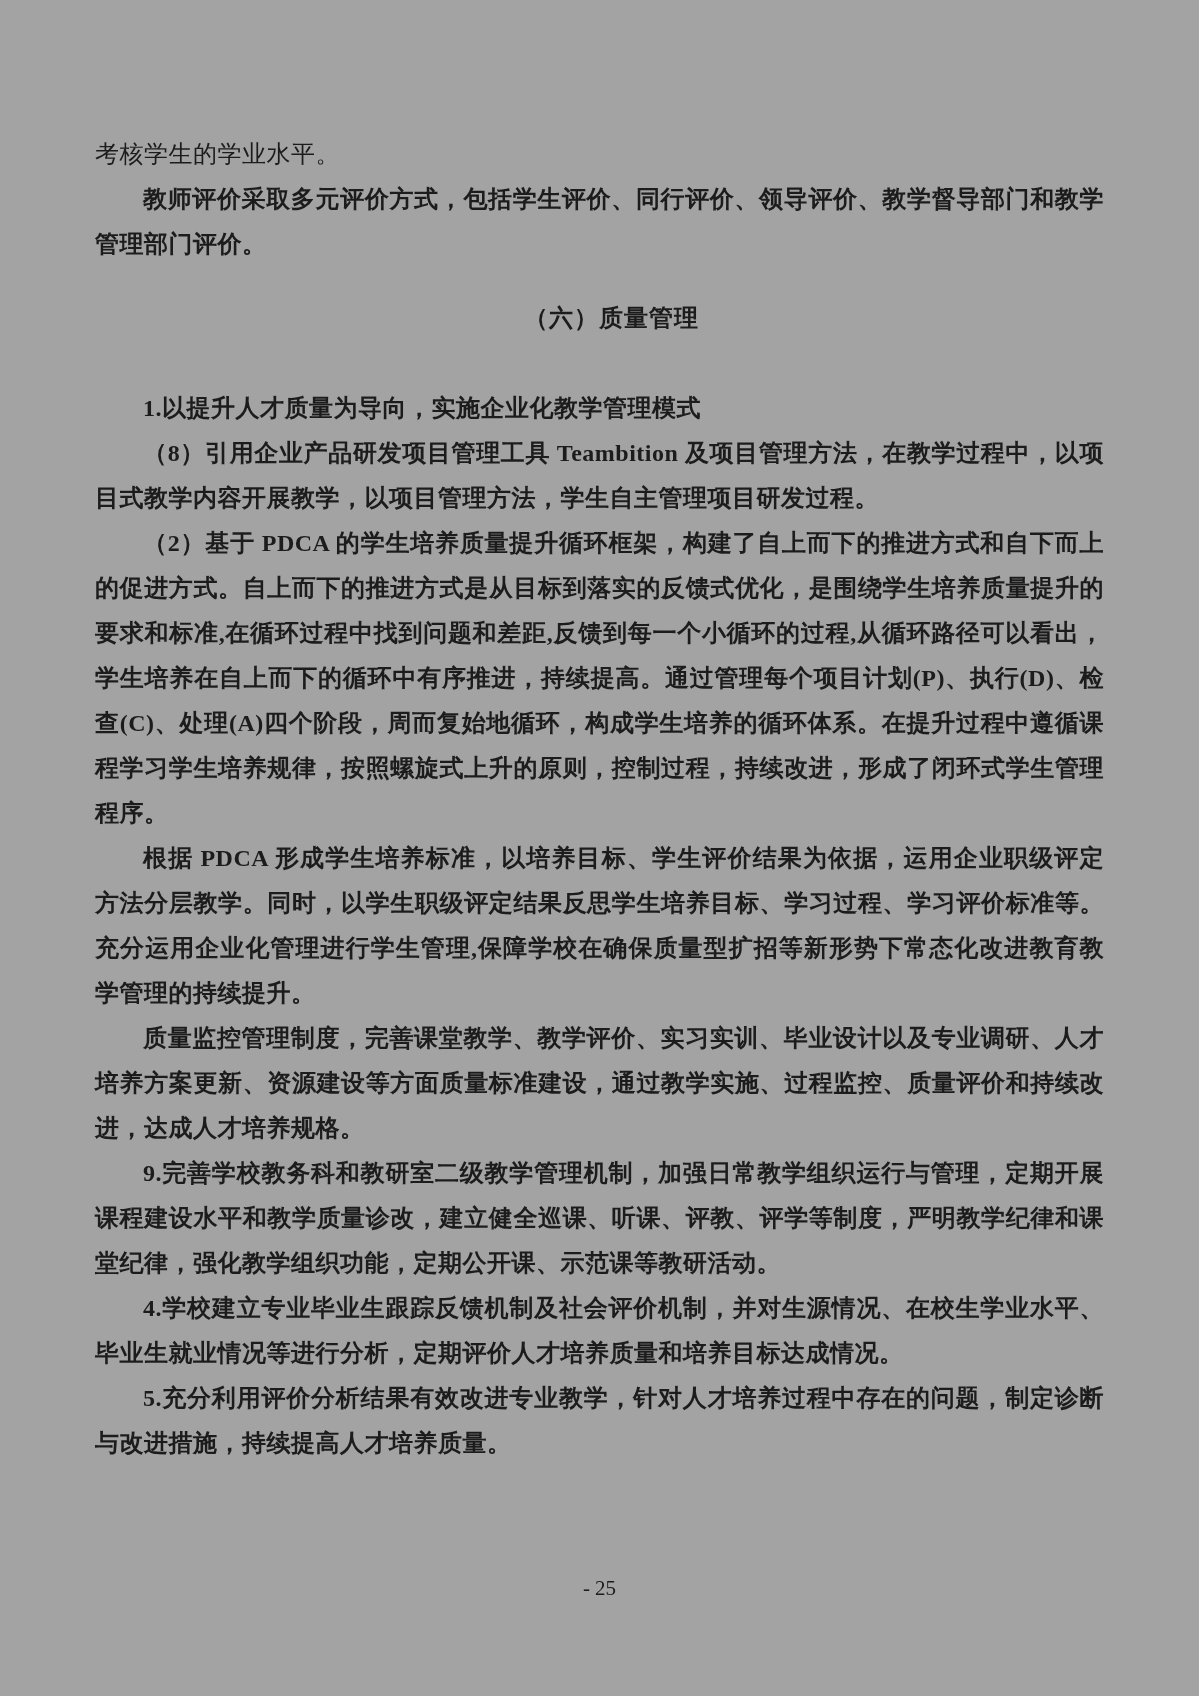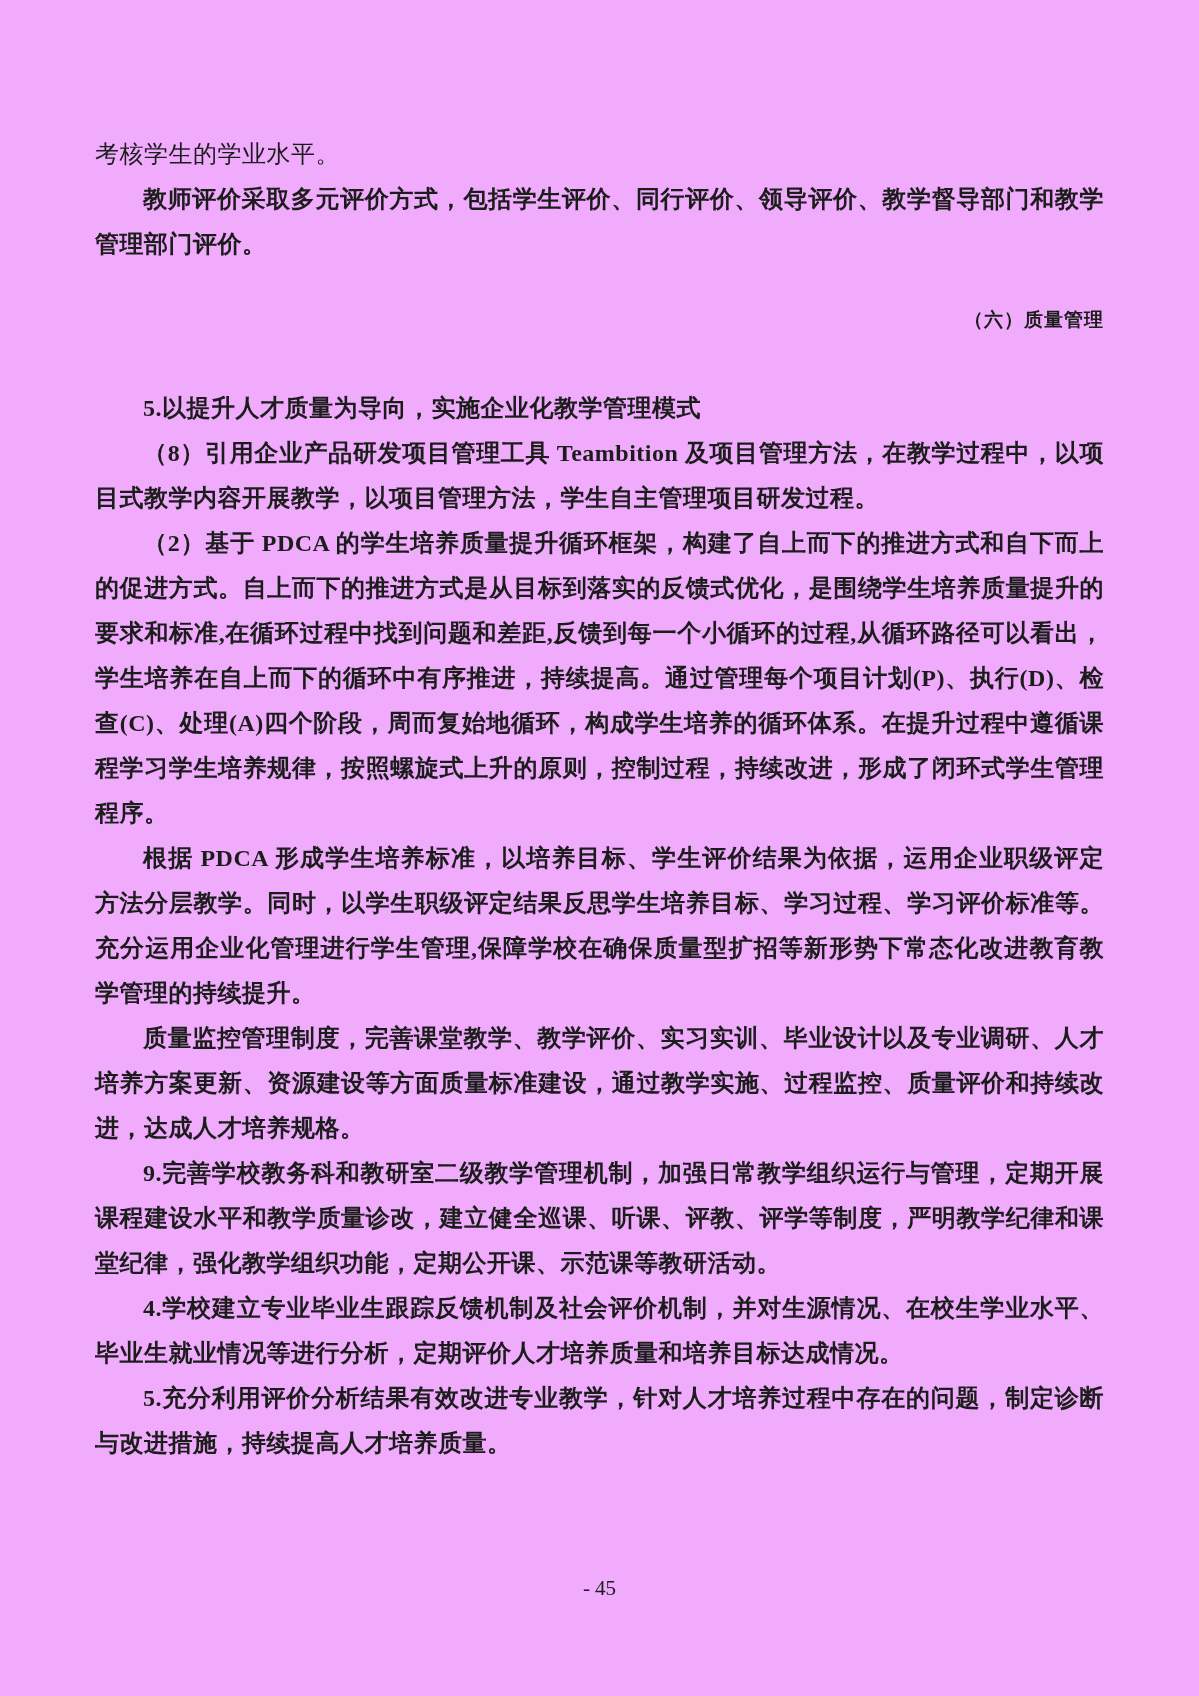--- a/index.html
+++ b/index.html
@@ -13,45 +13,45 @@
     position: relative;
     font-family: "Liberation Serif", "DejaVu Serif", serif;
     color: #1c1c1c;
   }
   .page {
     position: absolute;
     top: 0;
     left: 0;
     width: 1199px;
     height: 1696px;
-    background: #f0abfc;
+    background: #a3a3a3;
     box-sizing: border-box;
     padding: 132px 95px 12px 95px;
   }
   .doc-body p {
     margin: 0;
     font-size: 24px;
     line-height: 45px;
     text-align: justify;
     text-justify: inter-ideograph;
     letter-spacing: 0.5px;
   }
   .doc-body p.indent {
     text-indent: 2em;
     font-weight: bold;
   }
   .doc-body p.heading {
-    font-family: Liberation Serif, serif;
+    font-family: Liberation Mono, monospace;
     font-weight: bold;
-    font-size: 19px;
+    font-size: 24px;
     line-height: 33px;
     text-indent: 1em;
     margin-top: 36px;
     margin-bottom: 50px;
-    text-align: right;
+    text-align: center;
     letter-spacing: 1px;
   }
   .footer {
     position: absolute;
     bottom: 96px;
     left: 0;
     width: 100%;
     text-align: center;
     font-size: 21px;
     line-height: 24px;
@@ -59,23 +59,23 @@
   }
 </style>
 </head>
 <body>
 
 <div class="page">
   <div class="doc-body">
       <p class="body">考核学生的学业水平。</p>
       <p class="body indent">教师评价采取多元评价方式，包括学生评价、同行评价、领导评价、教学督导部门和教学管理部门评价。</p>
       <p class="heading">（六）质量管理</p>
-      <p class="body indent">5.以提升人才质量为导向，实施企业化教学管理模式</p>
+      <p class="body indent">1.以提升人才质量为导向，实施企业化教学管理模式</p>
       <p class="body indent">（8）引用企业产品研发项目管理工具 Teambition 及项目管理方法，在教学过程中，以项目式教学内容开展教学，以项目管理方法，学生自主管理项目研发过程。</p>
       <p class="body indent">（2）基于 PDCA 的学生培养质量提升循环框架，构建了自上而下的推进方式和自下而上的促进方式。自上而下的推进方式是从目标到落实的反馈式优化，是围绕学生培养质量提升的要求和标准,在循环过程中找到问题和差距,反馈到每一个小循环的过程,从循环路径可以看出，学生培养在自上而下的循环中有序推进，持续提高。通过管理每个项目计划(P)、执行(D)、检查(C)、处理(A)四个阶段，周而复始地循环，构成学生培养的循环体系。在提升过程中遵循课程学习学生培养规律，按照螺旋式上升的原则，控制过程，持续改进，形成了闭环式学生管理程序。</p>
       <p class="body indent">根据 PDCA 形成学生培养标准，以培养目标、学生评价结果为依据，运用企业职级评定方法分层教学。同时，以学生职级评定结果反思学生培养目标、学习过程、学习评价标准等。充分运用企业化管理进行学生管理,保障学校在确保质量型扩招等新形势下常态化改进教育教学管理的持续提升。</p>
       <p class="body indent">质量监控管理制度，完善课堂教学、教学评价、实习实训、毕业设计以及专业调研、人才培养方案更新、资源建设等方面质量标准建设，通过教学实施、过程监控、质量评价和持续改进，达成人才培养规格。</p>
       <p class="body indent">9.完善学校教务科和教研室二级教学管理机制，加强日常教学组织运行与管理，定期开展课程建设水平和教学质量诊改，建立健全巡课、听课、评教、评学等制度，严明教学纪律和课堂纪律，强化教学组织功能，定期公开课、示范课等教研活动。</p>
       <p class="body indent">4.学校建立专业毕业生跟踪反馈机制及社会评价机制，并对生源情况、在校生学业水平、毕业生就业情况等进行分析，定期评价人才培养质量和培养目标达成情况。</p>
       <p class="body indent">5.充分利用评价分析结果有效改进专业教学，针对人才培养过程中存在的问题，制定诊断与改进措施，持续提高人才培养质量。</p>
     </div>
-  <div class="footer">- 45</div>
+  <div class="footer">- 25</div>
 </div>
 
 </body></html>

